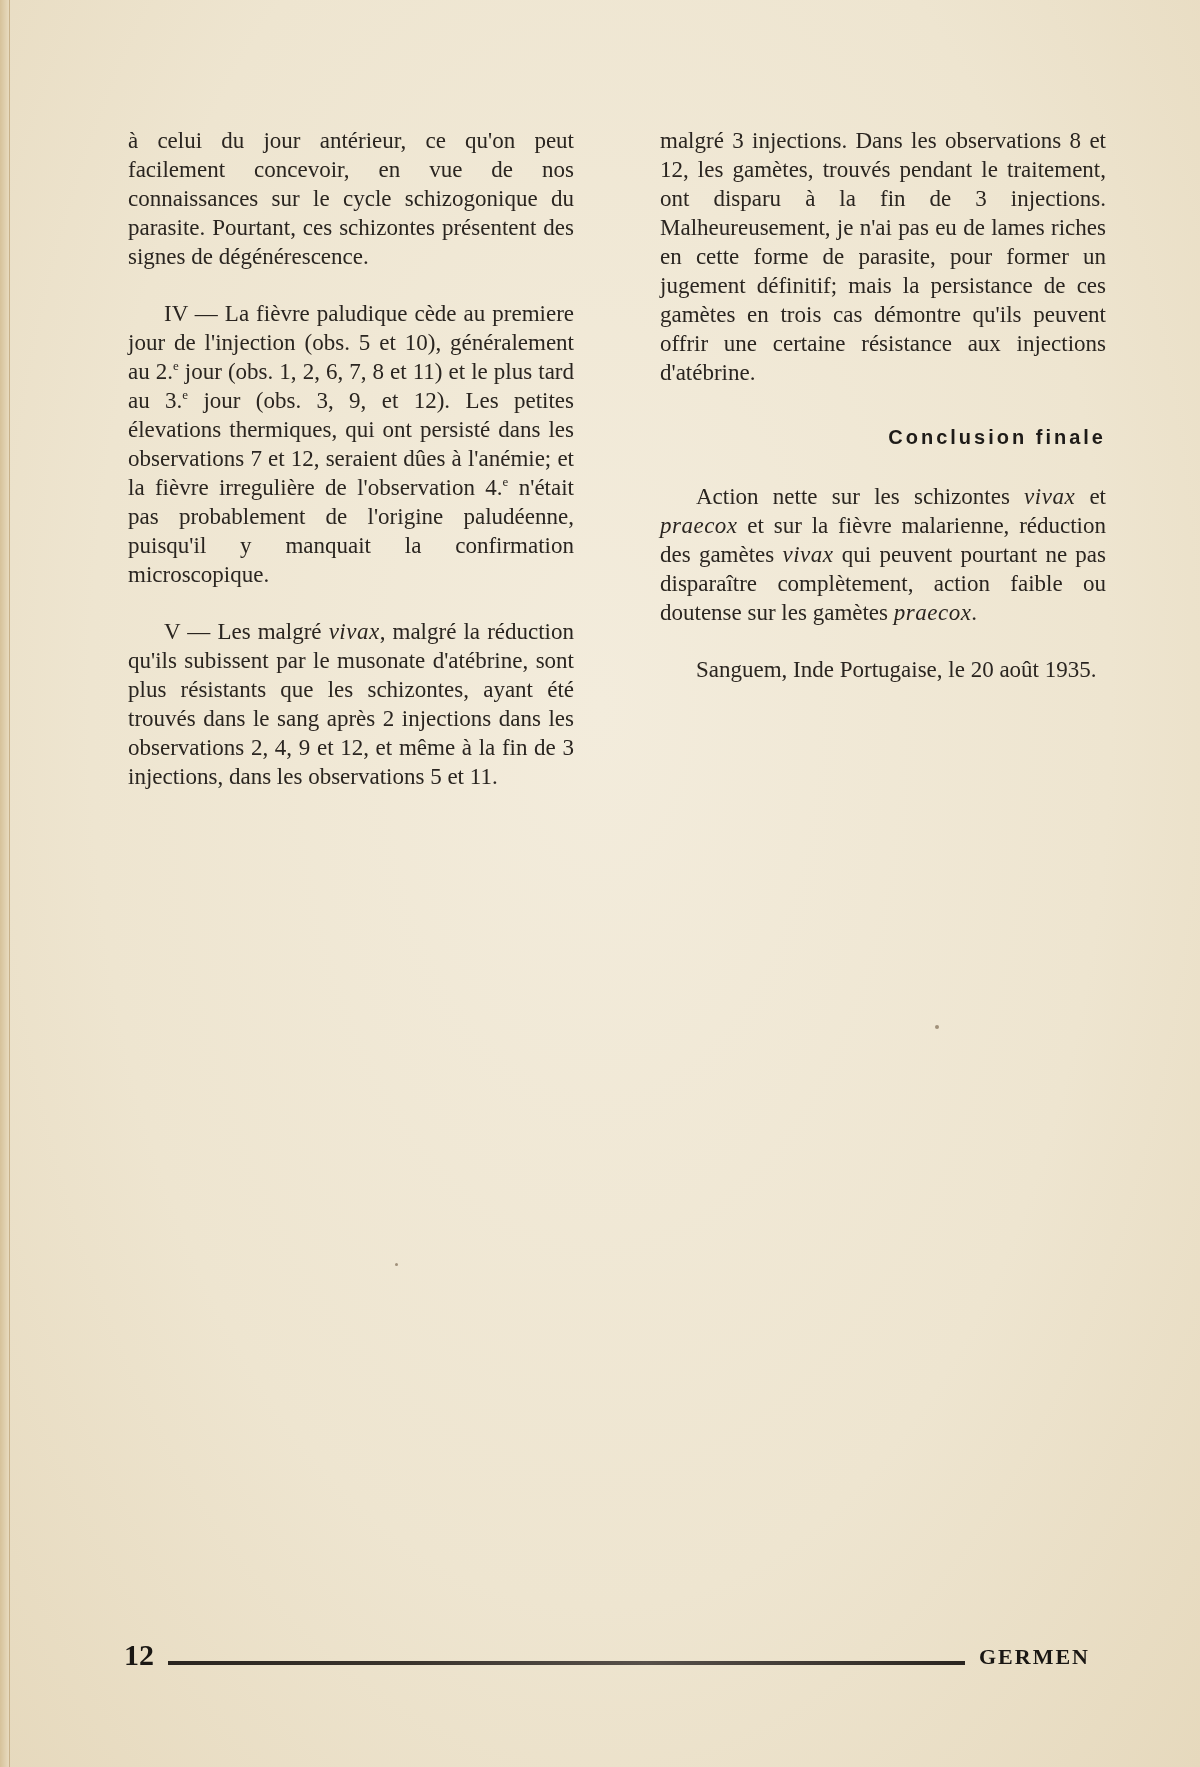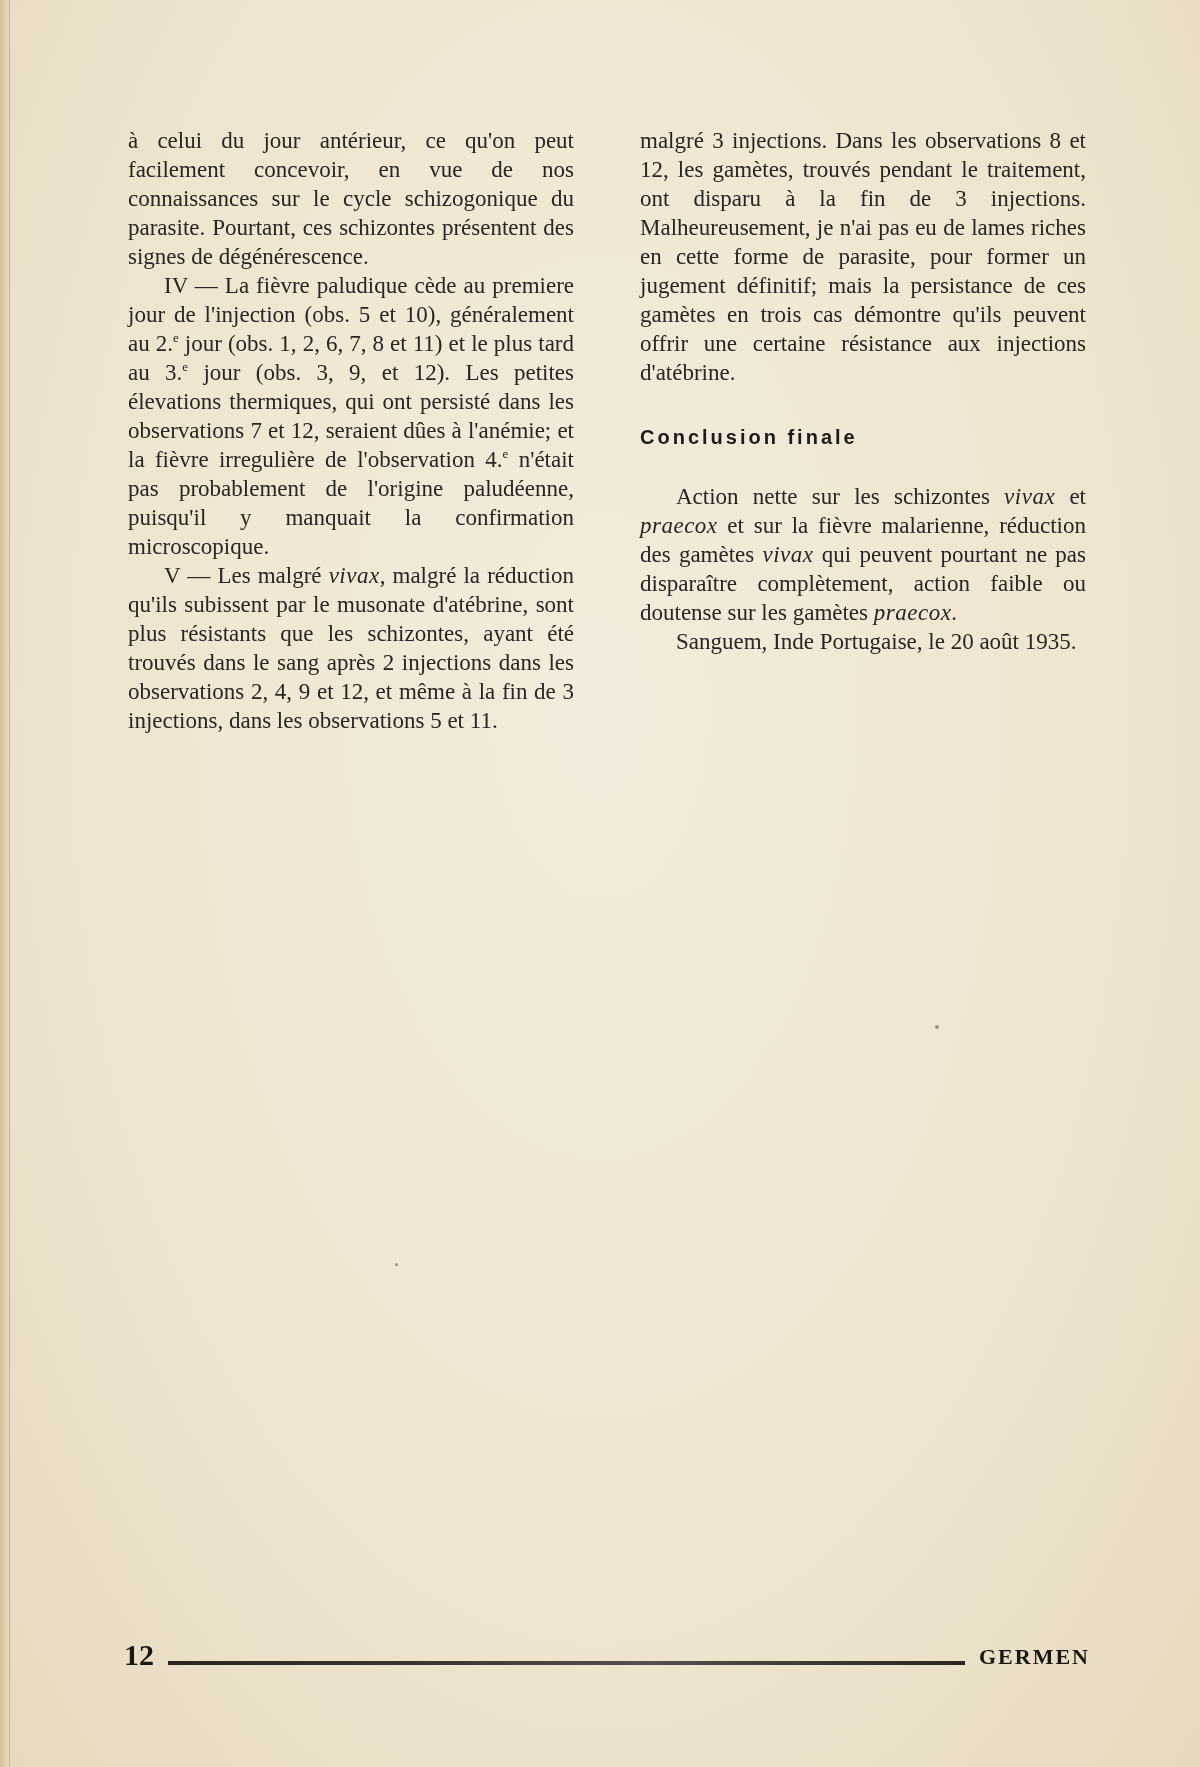--- a/index.html
+++ b/index.html
@@ -9,27 +9,27 @@
     background-image:
       radial-gradient(ellipse at 50% 40%, #f3ecdc 0%, #eee5d0 60%, #e6d9bd 100%);
     font-family:"Liberation Serif","DejaVu Serif",serif;
     color:#2a2520;
   }
   .edge-left { position:absolute; left:0; top:0; width:9px; height:100%;
     background:linear-gradient(90deg,#d6c29a,#e8dbbf); border-right:1px solid #c7b18a; }
   .col { position:absolute; top:126px; width:446px; font-size:23px; line-height:29px;
     text-align:justify; hyphens:manual; }
   .col.left { left:128px; }
-  .col.right { left:640px; }
+  .col.right { left:660px; }
   .col p { margin:0; }
-  .col p.indent { text-indent:36px; }
+  .col p.indent { text-indent:36px;margin-top:28px; }
   em.sp { font-style:italic; letter-spacing:0.5px; }
   sup { font-size:13px; line-height:0; vertical-align:super; }
   .heading { font-family:"Liberation Sans","DejaVu Sans",sans-serif; font-weight:bold;
-    font-size:20px; letter-spacing:3px; text-align:left; margin:36px 0 30px 0; color:#1e1b18; }
+    font-size:20px; letter-spacing:3px; text-align:right; margin:36px 0 30px 0; color:#1e1b18; }
   .signoff { margin-top:30px; }
   .footer { position:absolute; left:124px; top:1636px; width:966px; height:34px;
     display:flex; align-items:flex-end; }
   .page-num { font-family:"Liberation Serif",serif; font-weight:bold; font-size:30px; line-height:30px; color:#1a1714; }
   .rule { flex:1; height:4px; margin:0 14px 5px 14px;
     background:linear-gradient(90deg,#2a2520 0%,#3a342d 30%,#57504a 60%,#2a2520 100%); }
   .journal { font-family:"Liberation Serif",serif; font-weight:bold; font-size:22px; letter-spacing:2px; color:#1a1714; }
   .speck { position:absolute; width:4px; height:4px; border-radius:50%; background:#a0907a; }
 </style>
 </head>

